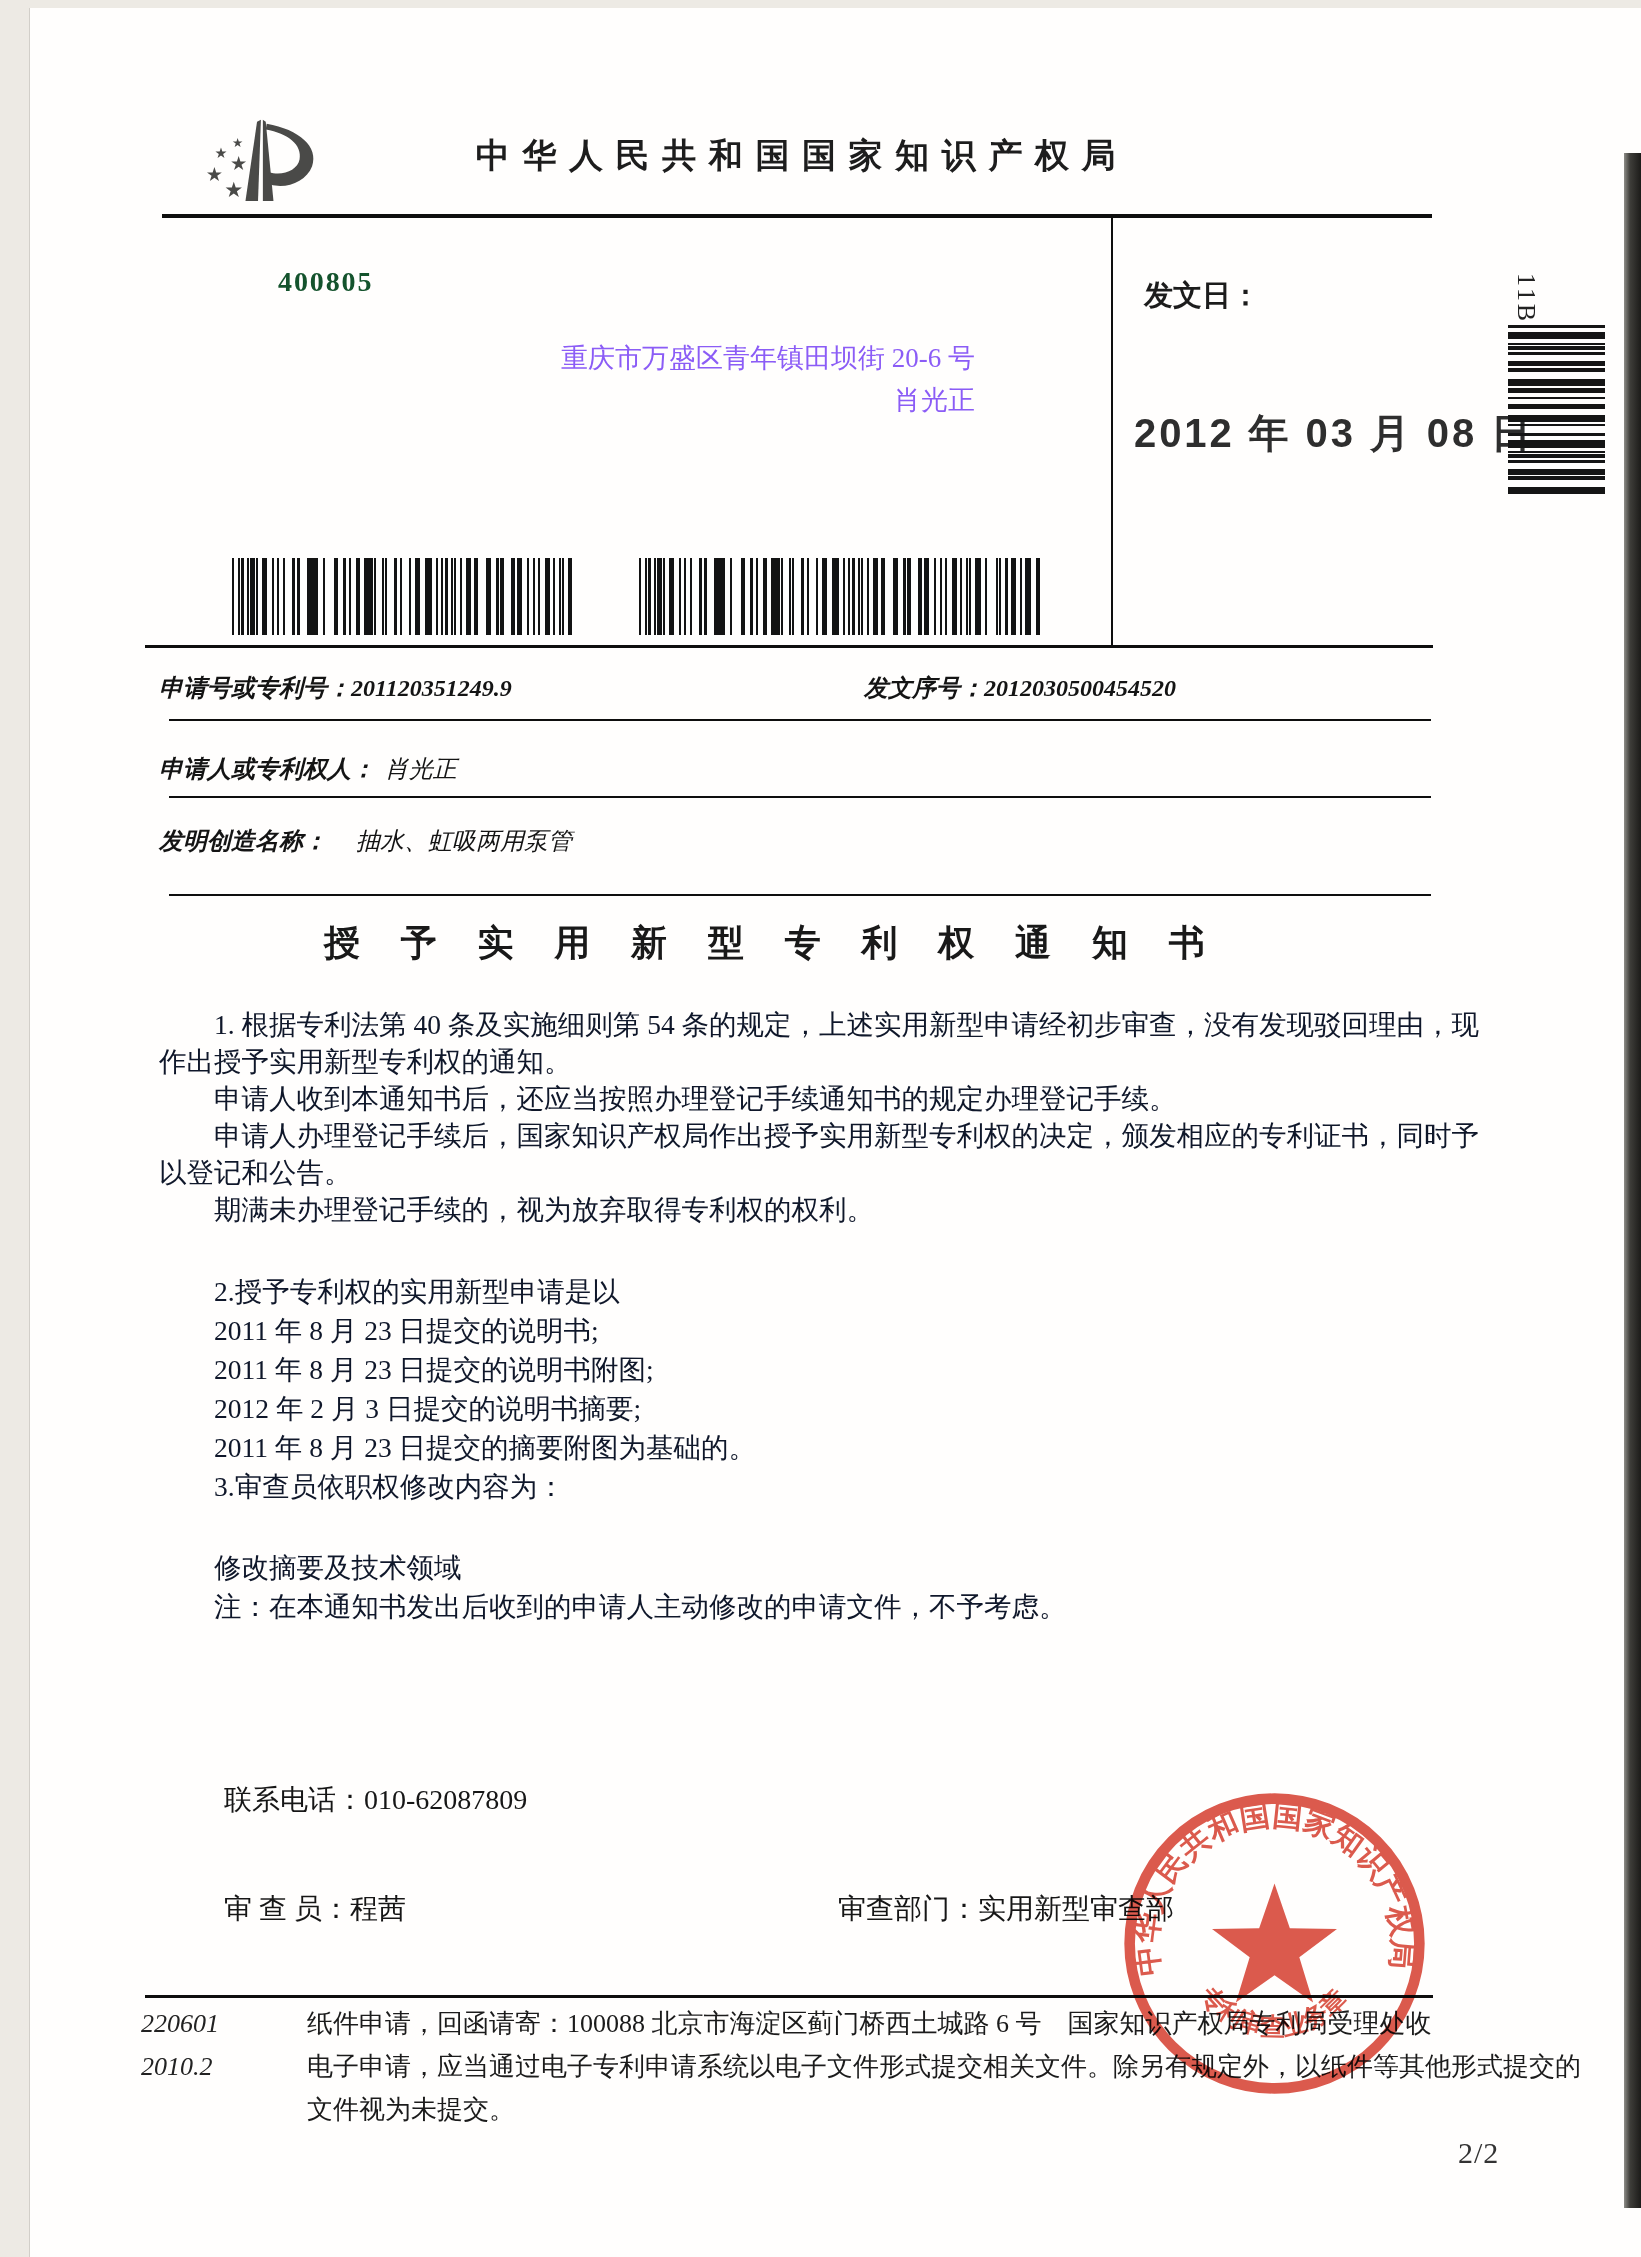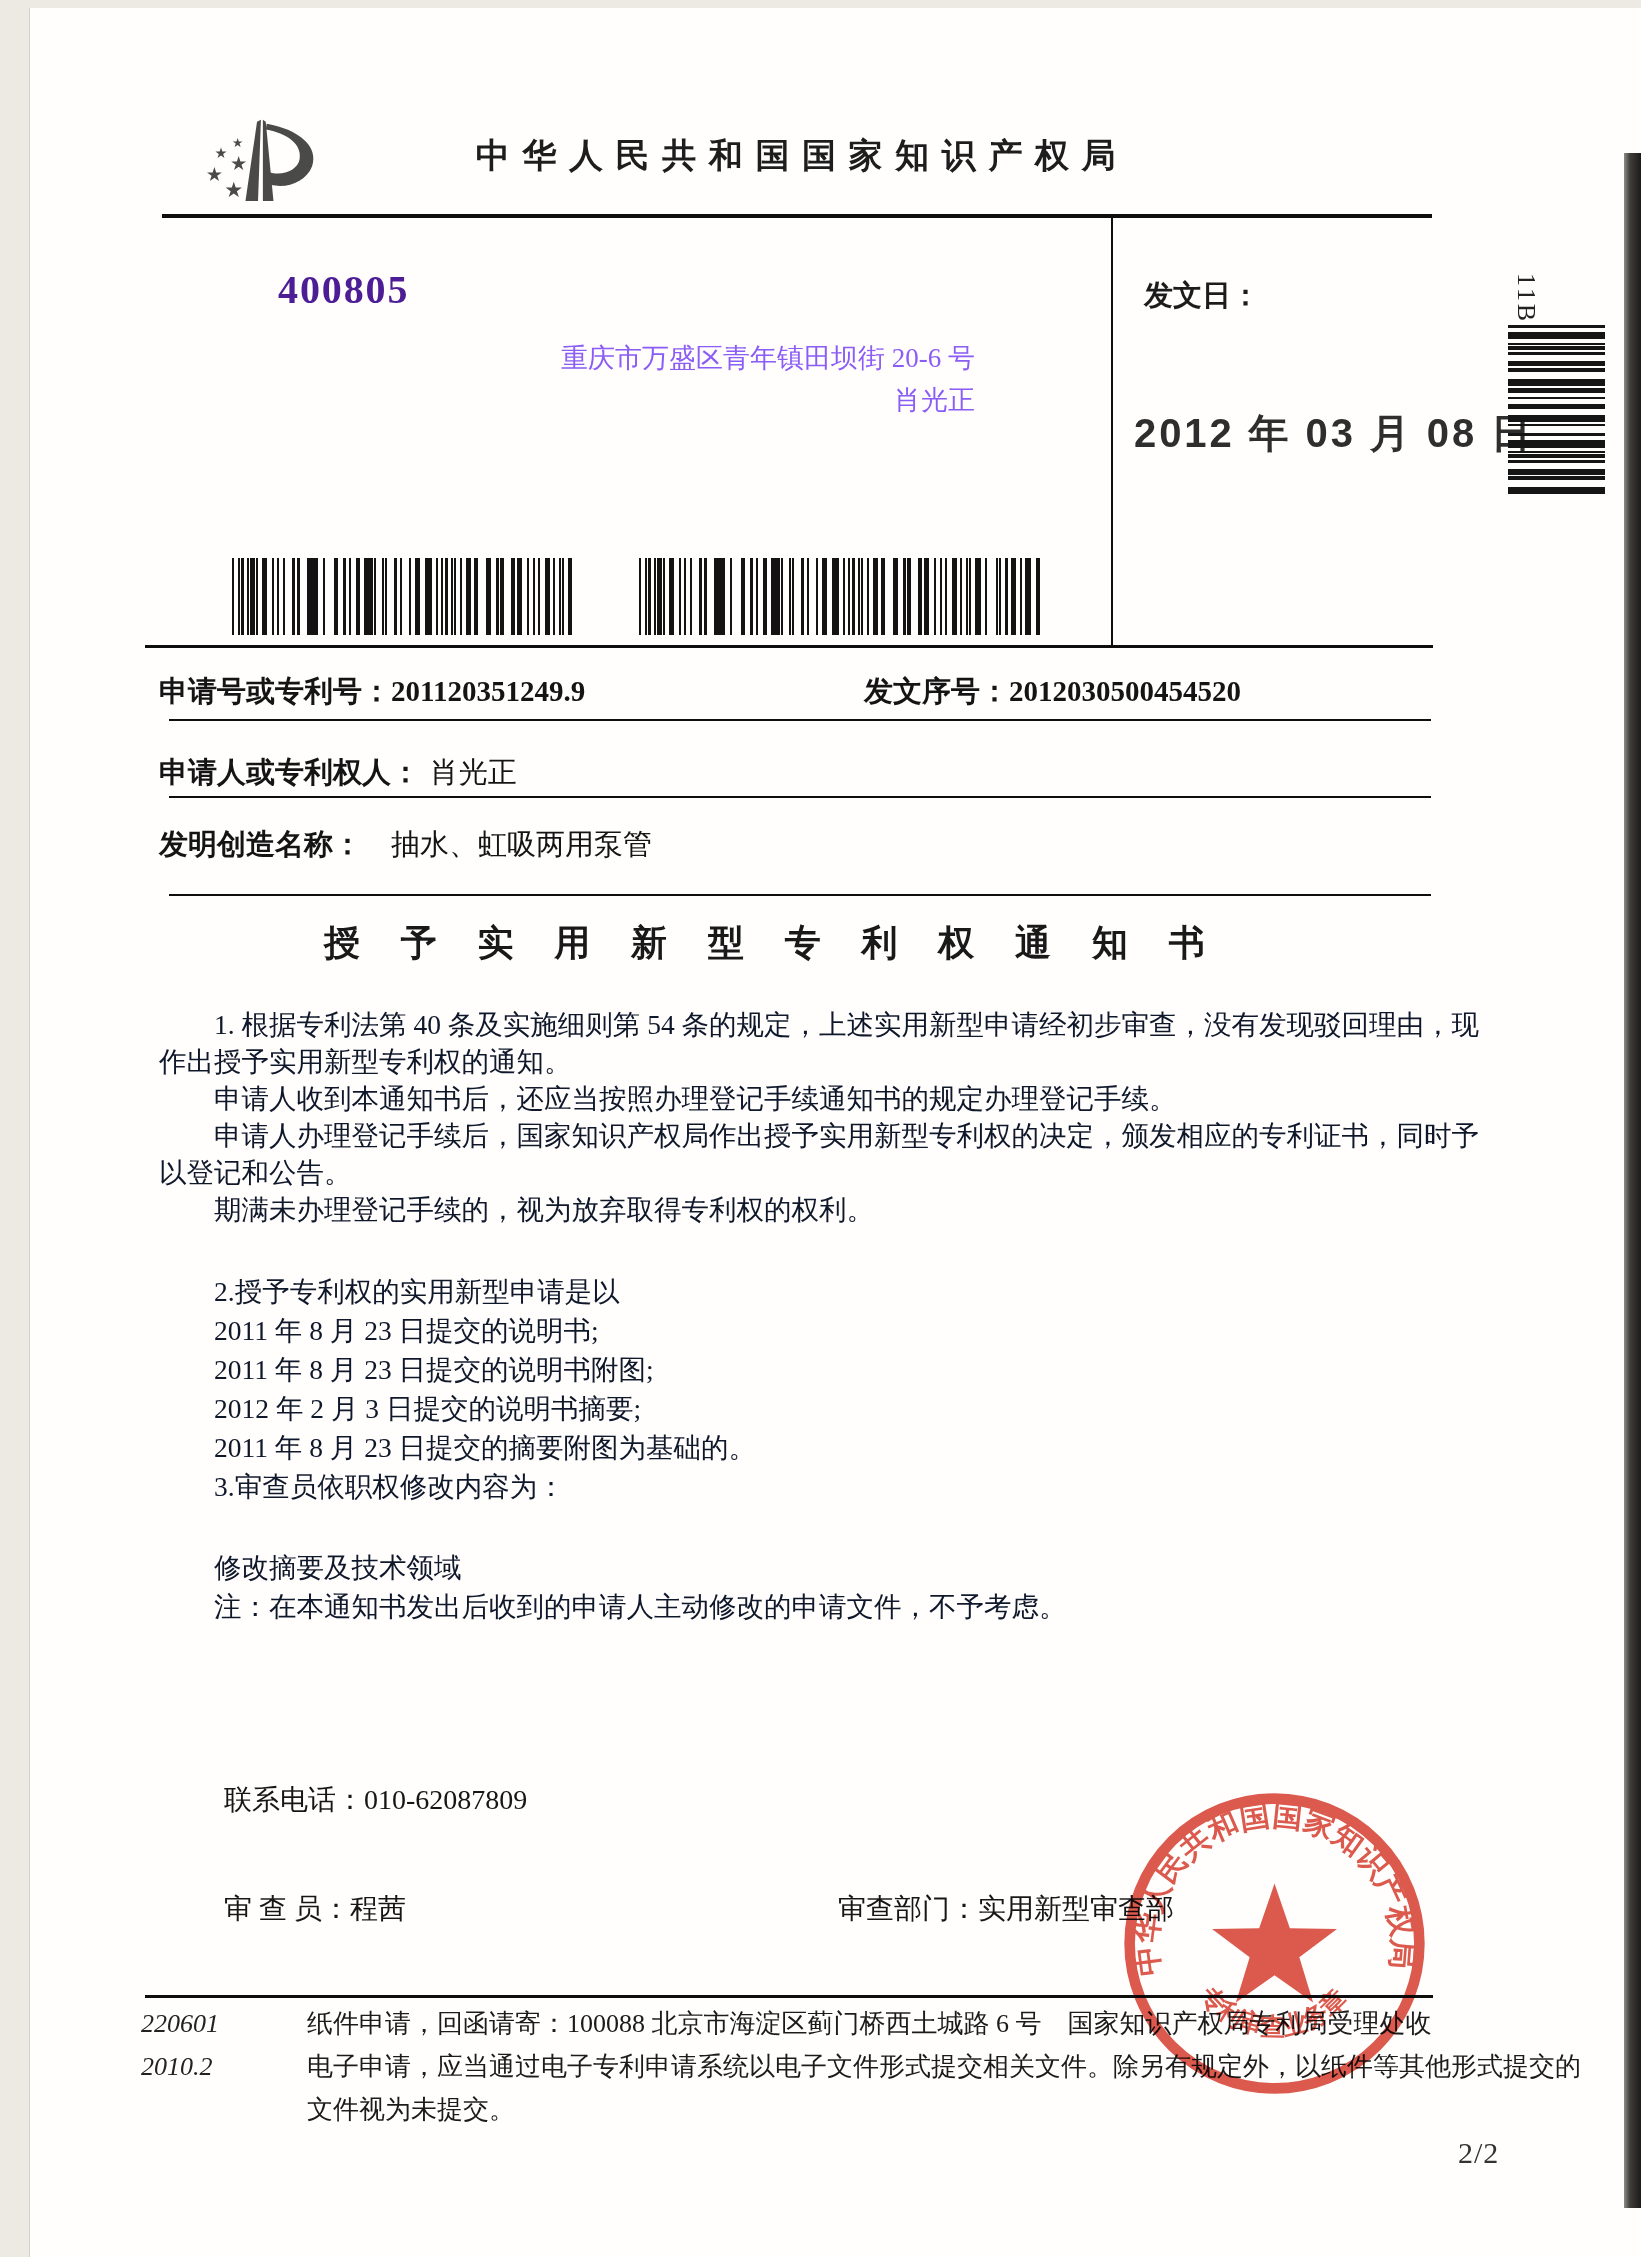--- a/index.html
+++ b/index.html
@@ -19,28 +19,28 @@
     position:absolute;left:1624px;top:153px;width:17.4px;height:2055px;
     background:linear-gradient(90deg,#8e8d88 0%,#3f3e3a 35%,#1c1b19 100%);
   }
   .serif{font-family:"Liberation Serif","DejaVu Serif",serif;}
   .office-name{
     font-family:"Liberation Sans","DejaVu Sans",sans-serif;
     font-weight:bold;font-size:34px;letter-spacing:12.6px;
     text-align:center;white-space:nowrap;color:#1d1d1d;
   }
   .hr{background:#0e0e0e;}
-  .postal{font-size:40px;font-weight:bold;letter-spacing:1.9px;color:#4c1d95;}
+  .postal{font-size:28px;font-weight:bold;letter-spacing:1.9px;color:#14532d;}
   .addr{font-size:27px;text-align:right;color:#8b5cf6;}
   .fa-label{font-size:29px;font-weight:bold;color:#1c1c1c;}
   .fa-date{
     font-family:"Liberation Sans","DejaVu Sans",sans-serif;
     font-size:40px;font-weight:bold;letter-spacing:2.9px;color:#2e2e2e;
   }
-  .field{font-size:29px;font-weight:bold;white-space:nowrap;color:#141414;}
+  .field{font-size:24px;font-weight:bold;white-space:nowrap;color:#141414;font-style:italic;}
   .field .val-light{font-weight:normal;}
   .notice-title{
     font-family:"Liberation Sans","DejaVu Sans",sans-serif;
     font-weight:bold;font-size:36px;letter-spacing:15.4px;
     text-align:center;white-space:nowrap;color:#191919;
   }
   .bodytext{font-size:27.5px;line-height:37px;color:#0f172a;}
   .bodytext p{margin:0;text-indent:55px;}
   .basis div{padding-left:55px;line-height:39px;}
   .barcode-h{

